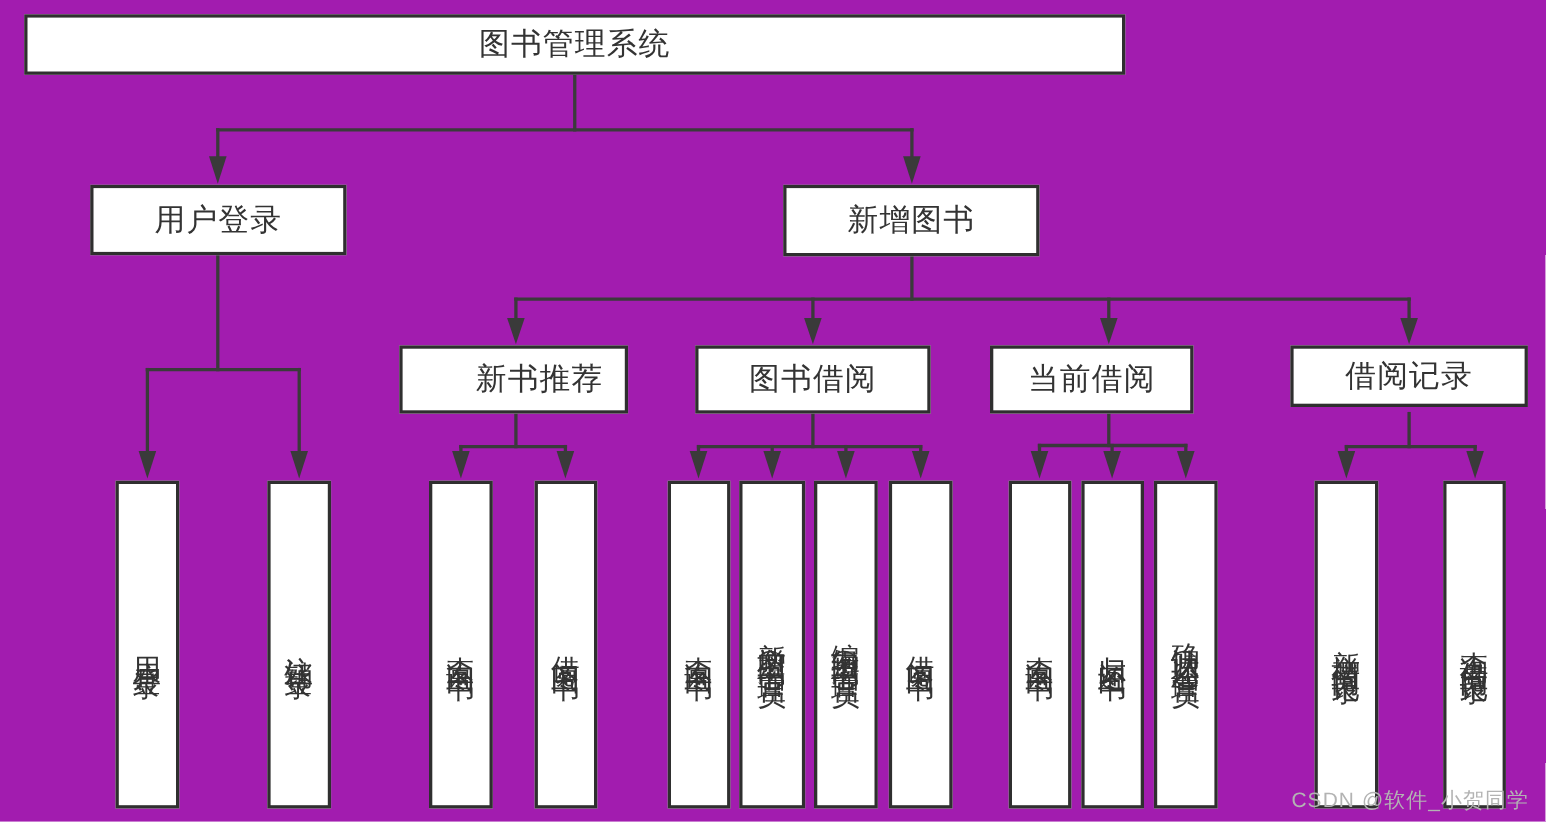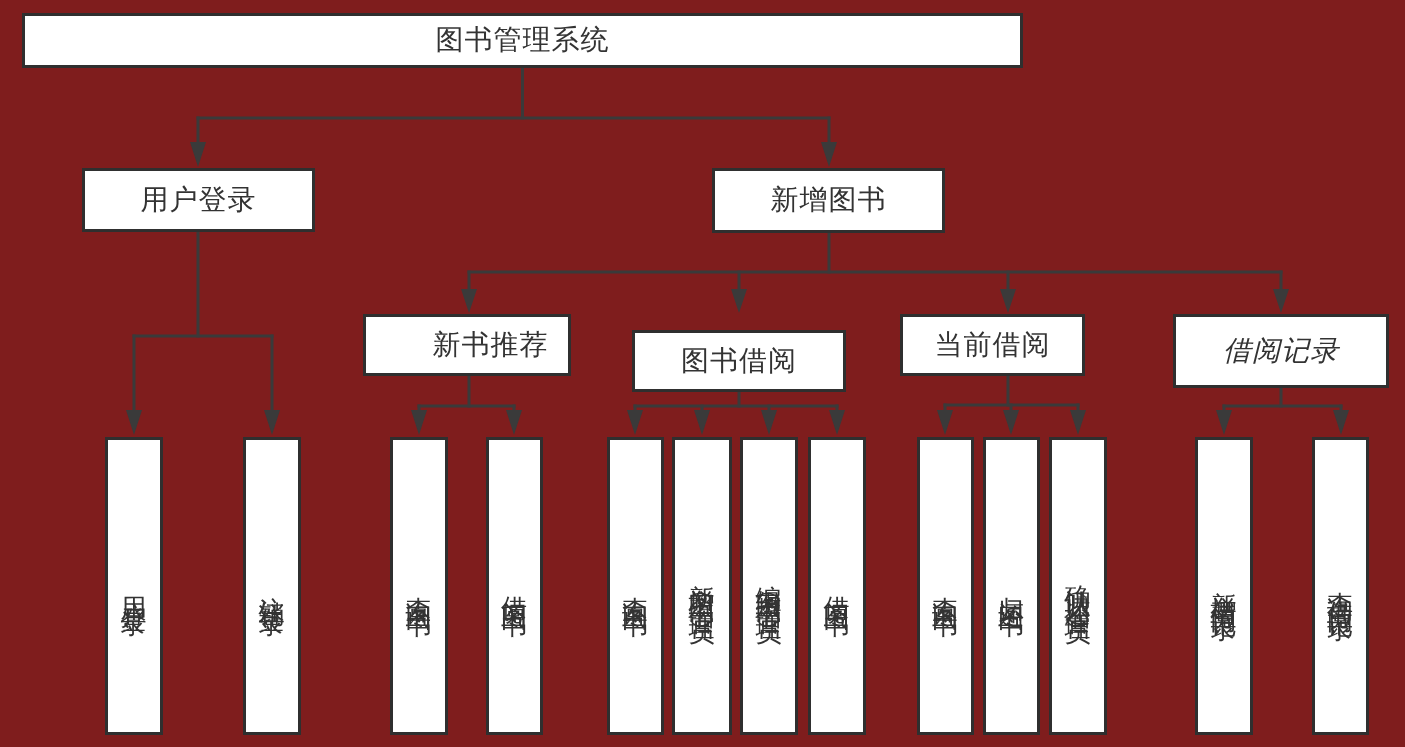--- a/index.html
+++ b/index.html
@@ -1,19 +1,19 @@
 <!DOCTYPE html>
 <html><head>
 <meta charset="utf-8">
 <style>
   html,body { margin:0; padding:0; background:#ffffff; }
   .canvas {
     position:relative;
     width:1405px; height:747px;
-    background:#7f1d1d;
+    background:#a21caf;
     font-family:"Liberation Sans","DejaVu Sans",sans-serif;
     overflow:hidden;
   }
   .connectors {
     position:absolute; left:0; top:0; width:1405px; height:747px;
   }
   .node {
     position:absolute;
     box-sizing:border-box;
     border:3px solid #2f2f2f;
@@ -113,36 +113,37 @@
       <polygon points="1333,410 1349,410 1341,435"></polygon>
     </g>
   </svg>
 
   <div class="node hbox" style="left:22px;top:13px;width:1001px;height:55px;">图书管理系统</div>
 
   <div class="node hbox" style="left:82px;top:168px;width:233px;height:64px;">用户登录</div>
   <div class="node hbox" style="left:712px;top:168px;width:233px;height:65px;">新增图书</div>
 
   <div class="node hbox" style="left:363px;top:314px;width:208px;height:62px;padding-left:47px;">新书推荐</div>
-  <div class="node hbox" style="left:632px;top:314px;width:214px;height:62px;margin-top:16px;">图书借阅</div>
+  <div class="node hbox" style="left:632px;top:314px;width:214px;height:62px;">图书借阅</div>
   <div class="node hbox" style="left:900px;top:314px;width:185px;height:62px;">当前借阅</div>
-  <div class="node hbox" style="left:1173px;top:314px;width:216px;height:74px;font-style:italic;">借阅记录</div>
+  <div class="node hbox" style="left:1173px;top:314px;width:216px;height:56px;">借阅记录</div>
 
   <div class="node vbox" style="left:105px;top:437px;width:58px;height:298px;">用户登录</div>
   <div class="node vbox" style="left:243px;top:437px;width:58px;height:298px;">注销登录</div>
 
   <div class="node vbox" style="left:390px;top:437px;width:58px;height:298px;">查询图书</div>
   <div class="node vbox" style="left:486px;top:437px;width:57px;height:298px;">借阅图书</div>
 
   <div class="node vbox" style="left:607px;top:437px;width:57px;height:298px;">查询图书</div>
   <div class="node vbox" style="left:672px;top:437px;width:60px;height:298px;">新增图书（管理员）</div>
   <div class="node vbox" style="left:740px;top:437px;width:58px;height:298px;">编辑图书（管理员）</div>
   <div class="node vbox" style="left:808px;top:437px;width:58px;height:298px;">借阅图书</div>
 
   <div class="node vbox" style="left:917px;top:437px;width:57px;height:298px;">查询图书</div>
   <div class="node vbox" style="left:983px;top:437px;width:57px;height:298px;">归还图书</div>
   <div class="node vbox" style="left:1049px;top:437px;width:58px;height:298px;">确认归还（管理员）</div>
 
   <div class="node vbox" style="left:1195px;top:437px;width:58px;height:298px;">新增借阅记录</div>
   <div class="node vbox" style="left:1312px;top:437px;width:57px;height:298px;">查询借阅记录</div>
 
+  <div class="watermark">CSDN @软件_小贺同学</div>
 
 </div>
 
 </body></html>

